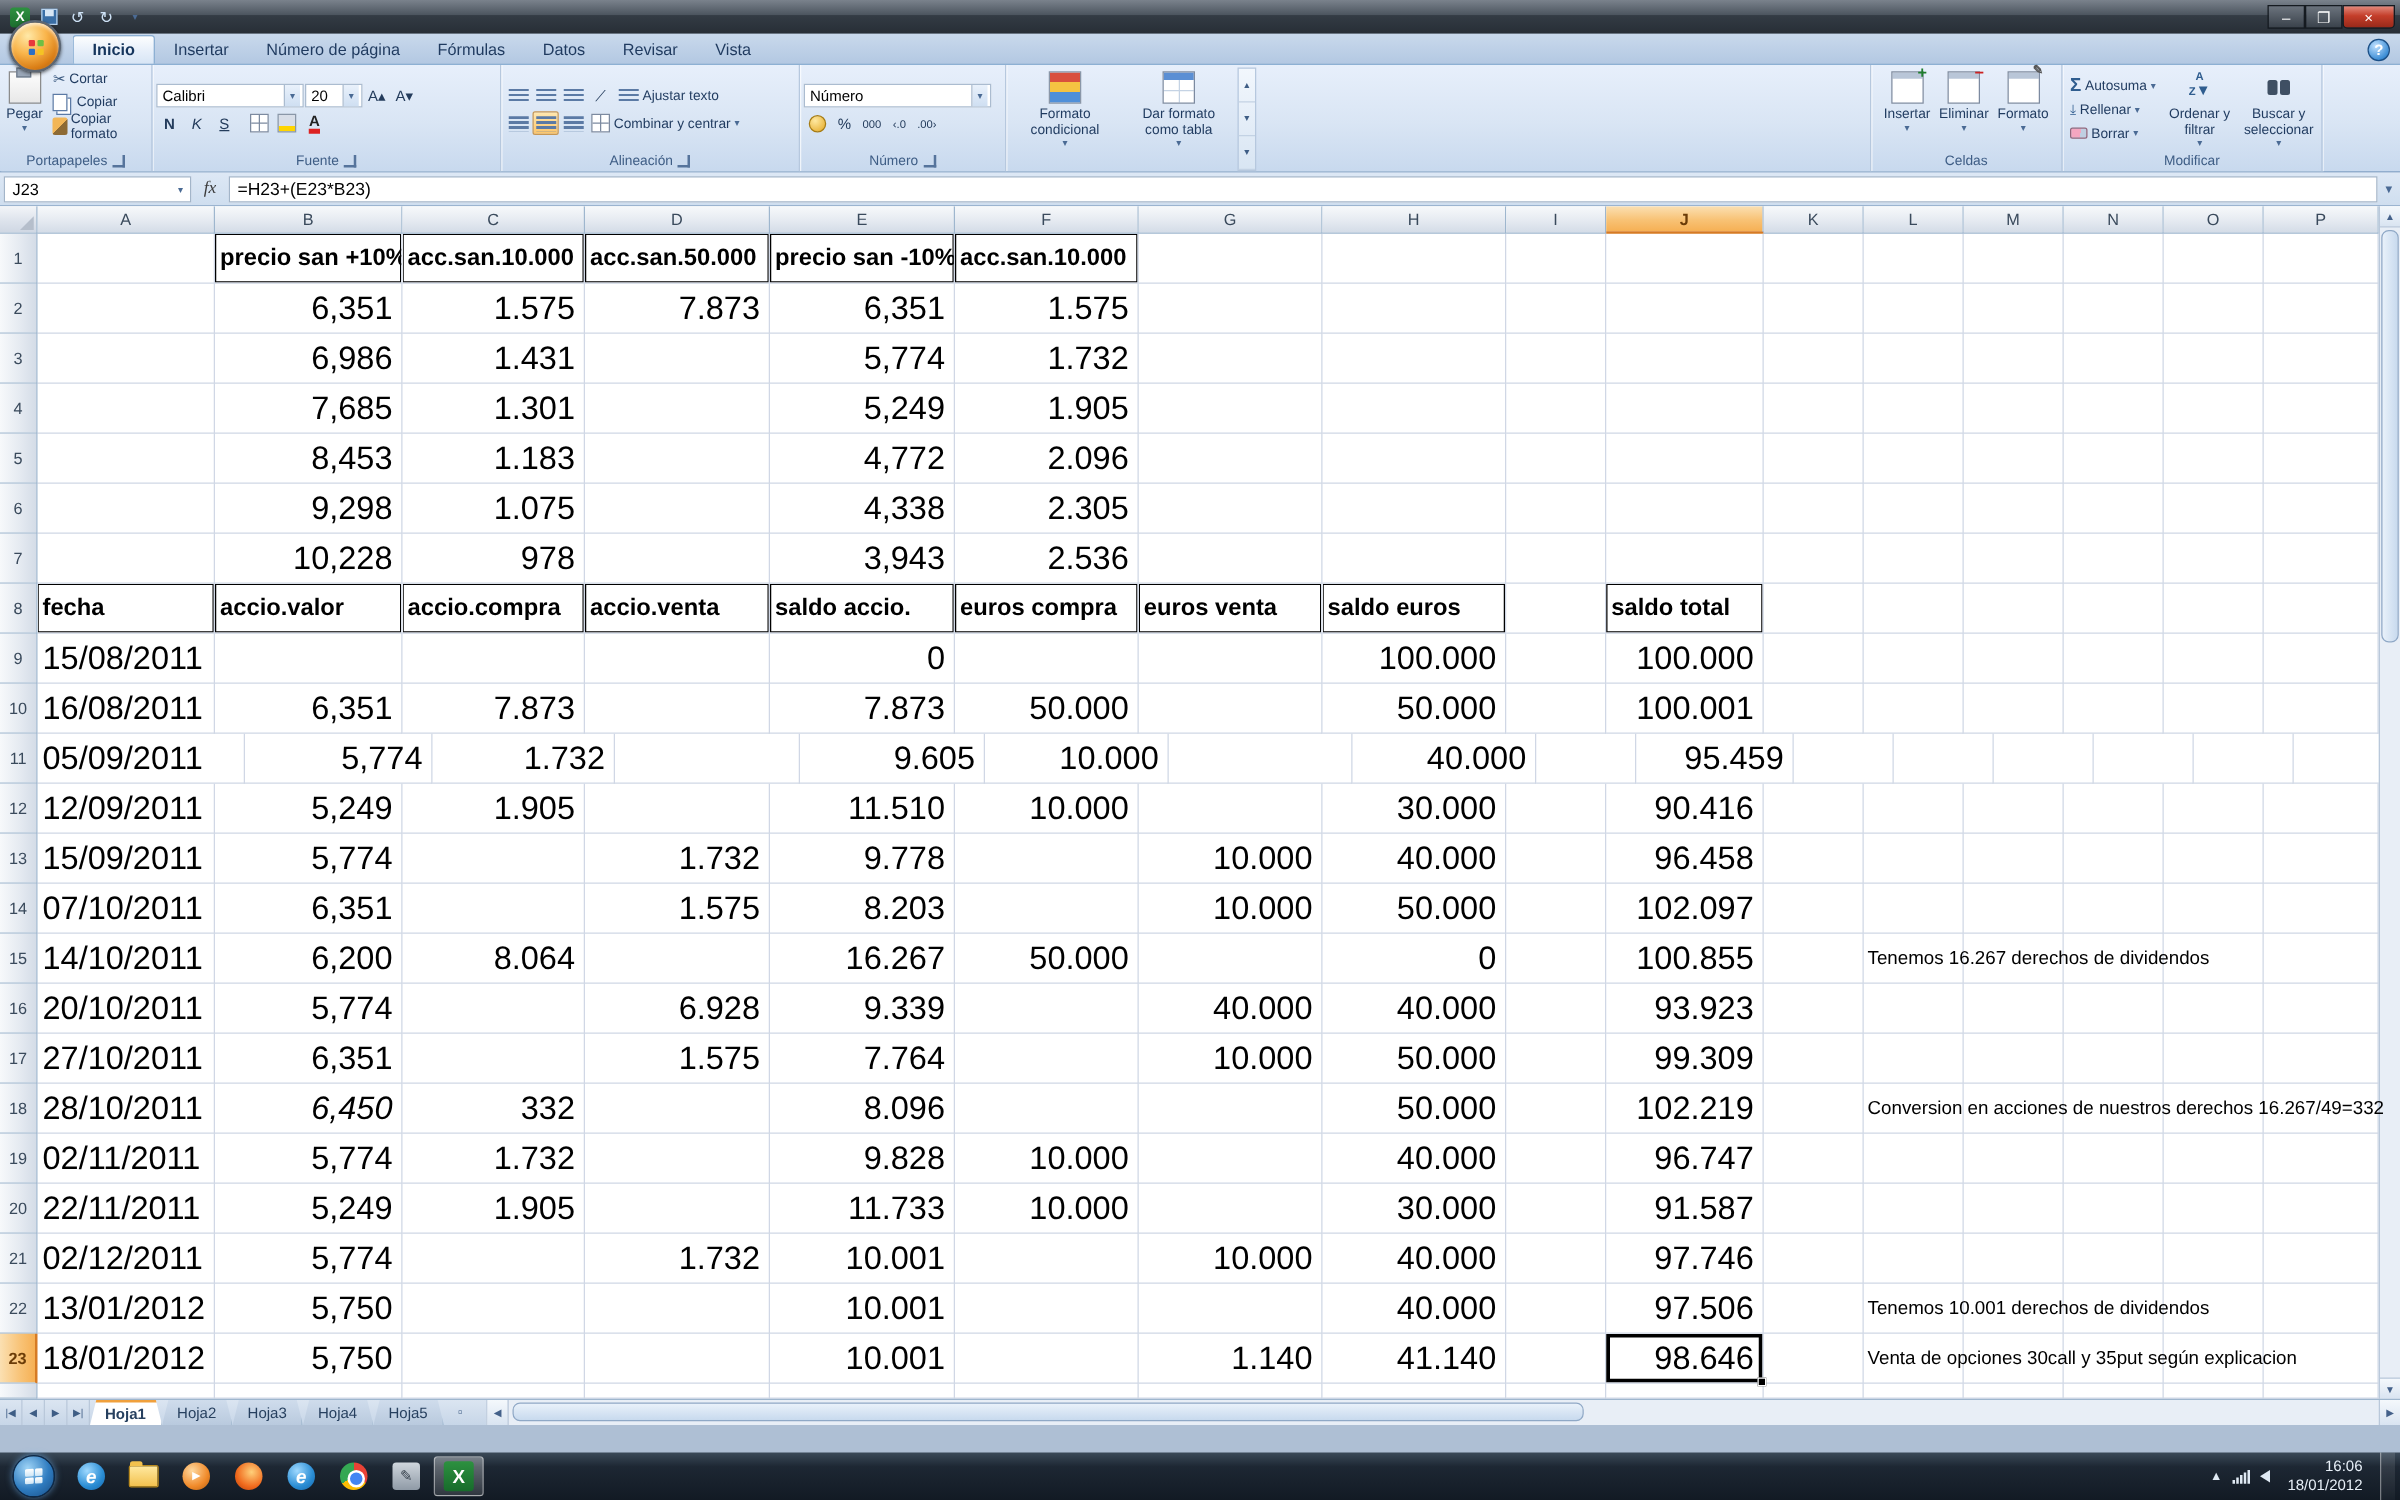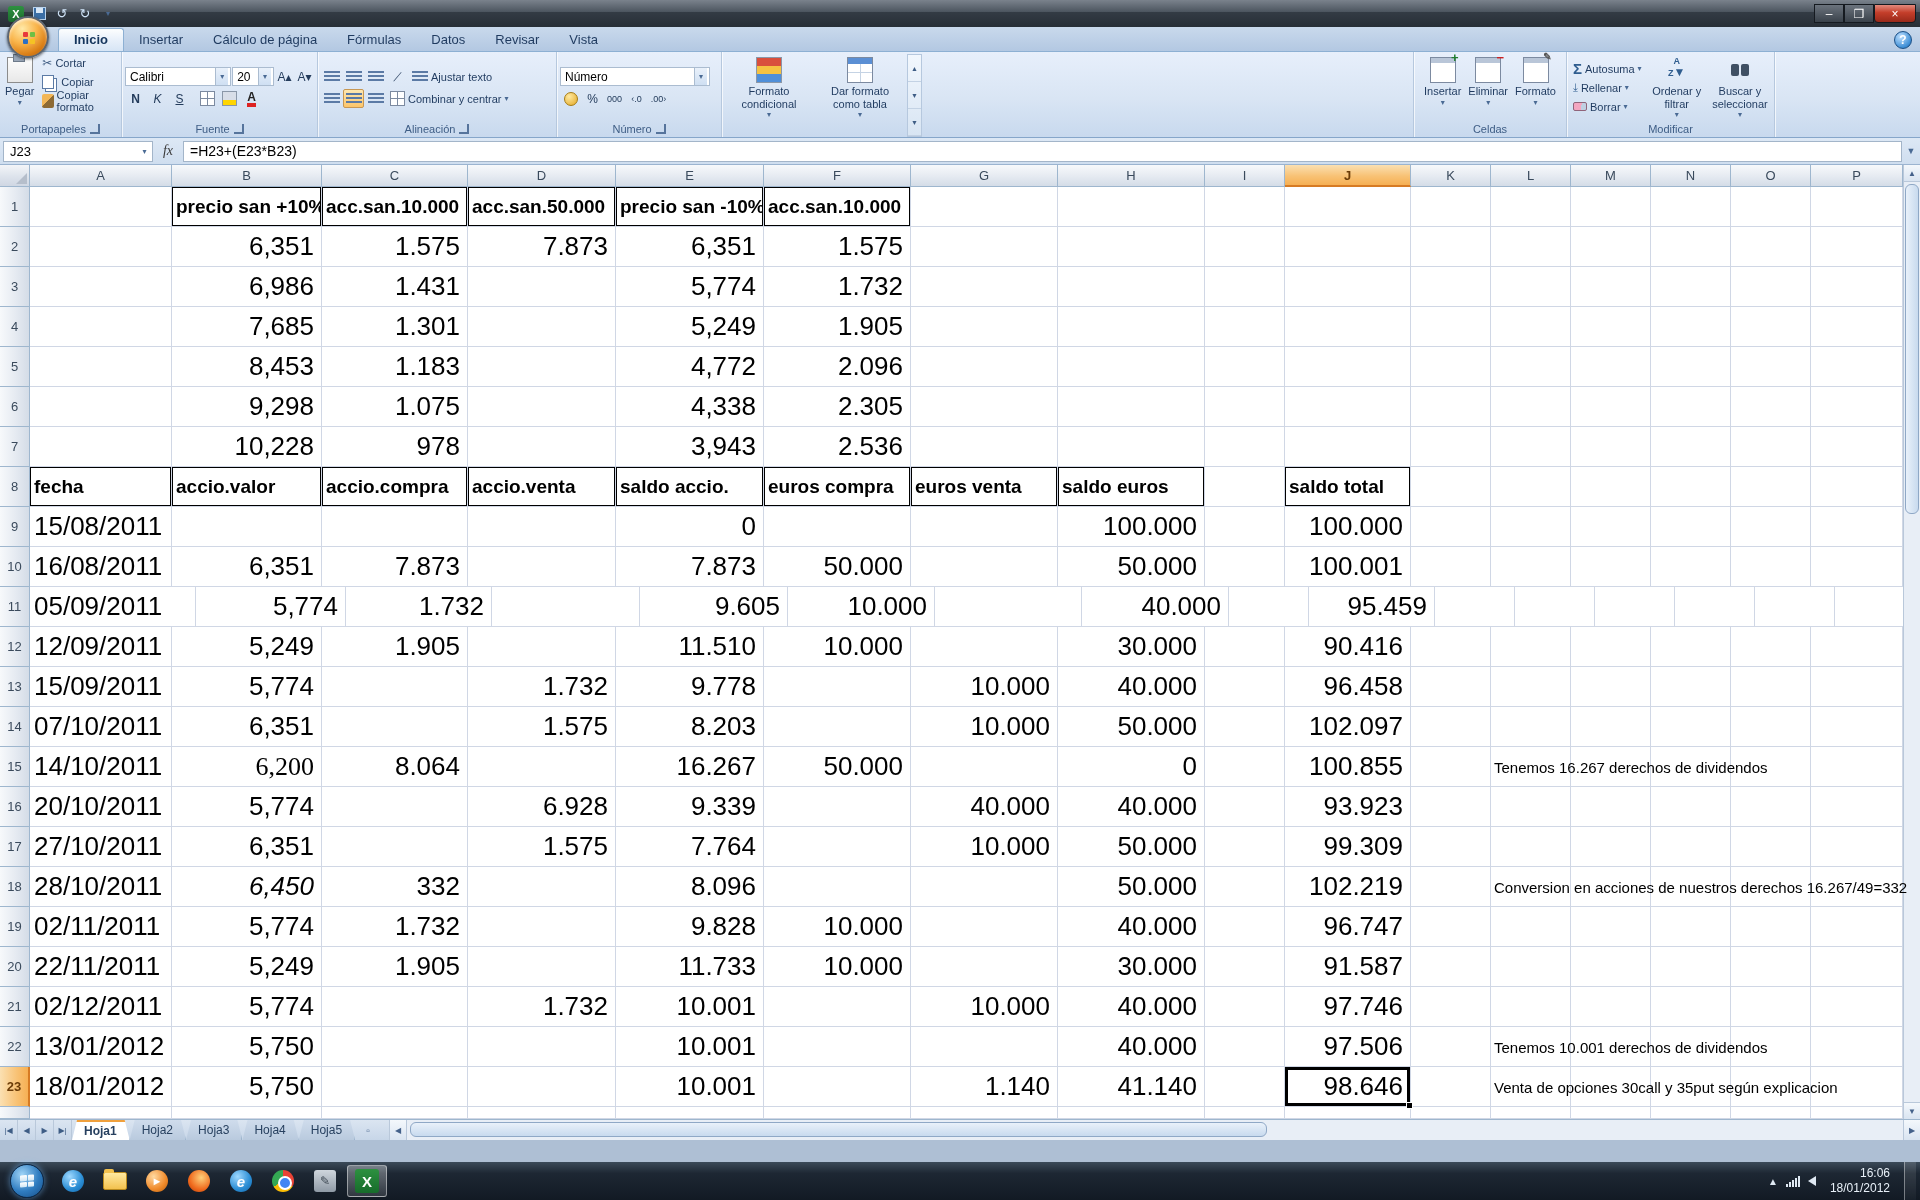--- a/index.html
+++ b/index.html
@@ -241,21 +241,21 @@
       <div class="orb-flower">
           <i></i>
           <i></i>
           <i></i>
           <i></i>
         </div>
     </div>
     <div class="rtabs">
         <div class="rtab active">Inicio</div>
         <div class="rtab">Insertar</div>
-        <div class="rtab">Cálculo de página</div>
+        <div class="rtab">Número de página</div>
         <div class="rtab">Fórmulas</div>
         <div class="rtab">Datos</div>
         <div class="rtab">Revisar</div>
         <div class="rtab">Vista</div>
       </div>
     <div class="help-btn">?</div>
   </div>
 
   <div class="ribbon">
 
@@ -280,21 +280,21 @@
               <span>Copiar formato</span>
             </div>
         </div>
       </div>
       <div class="glabel">
           <span>Portapapeles</span>
           <span class="launcher"></span>
         </div>
     </div>
 
-    <div class="group" style="width:196px">
+    <div class="group" style="width:279px">
       <div class="gbody" style="flex-direction:column; gap:3px; justify-content:center;">
         <div class="hrow">
           <div class="combo" style="width:118px">
               <span>Calibri</span>
               <span class="arrow">▾</span>
             </div>
           <div class="combo" style="width:46px">
               <span>20</span>
               <span class="arrow">▾</span>
             </div>
@@ -766,21 +766,21 @@
           <div class="cell" style="width: 80px;"></div>
           <div class="cell" style="width: 80px;"></div>
           <div class="cell" style="width: 80px;"></div>
           <div class="cell" style="width: 80px;"></div>
           <div class="cell" style="width: 80px;"></div>
           <div class="cell" style="width: 92px;"></div>
         </div>
         <div class="grow">
           <div class="rowhdr">15</div>
           <div class="cell left" style="width: 142px;">14/10/2011</div>
-          <div class="cell" style="width: 150px; font-family: Liberation Serif, serif;">6,200</div>
+          <div class="cell" style="width: 150px;">6,200</div>
           <div class="cell" style="width: 146px;">8.064</div>
           <div class="cell" style="width: 148px;"></div>
           <div class="cell" style="width: 148px;">16.267</div>
           <div class="cell" style="width: 147px;">50.000</div>
           <div class="cell" style="width: 147px;"></div>
           <div class="cell" style="width: 147px;">0</div>
           <div class="cell" style="width: 80px;"></div>
           <div class="cell" style="width: 126px;">100.855</div>
           <div class="cell" style="width: 80px;"></div>
           <div class="cell notecell" style="width: 80px;">

